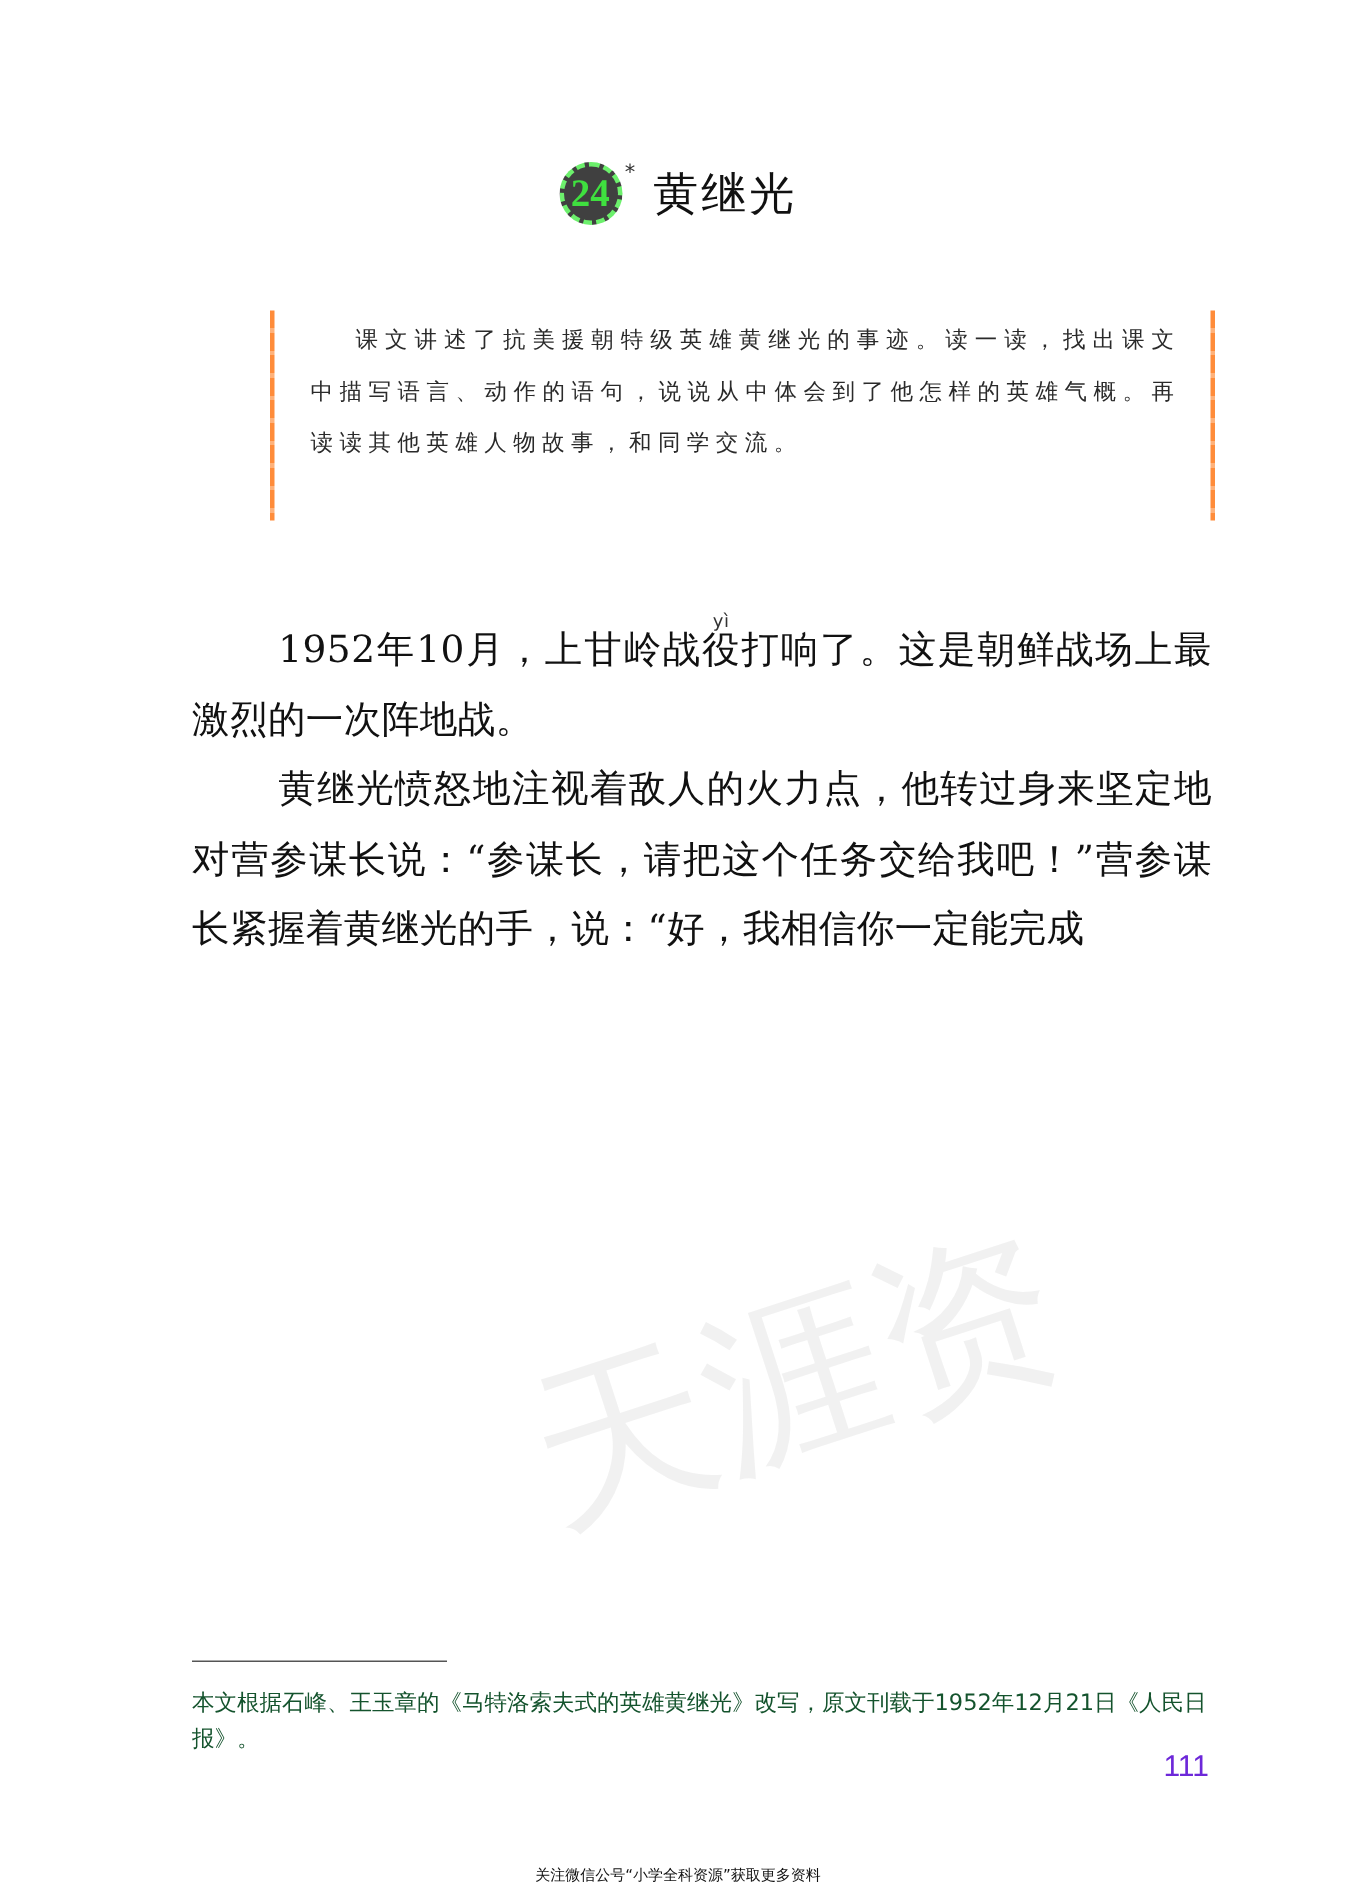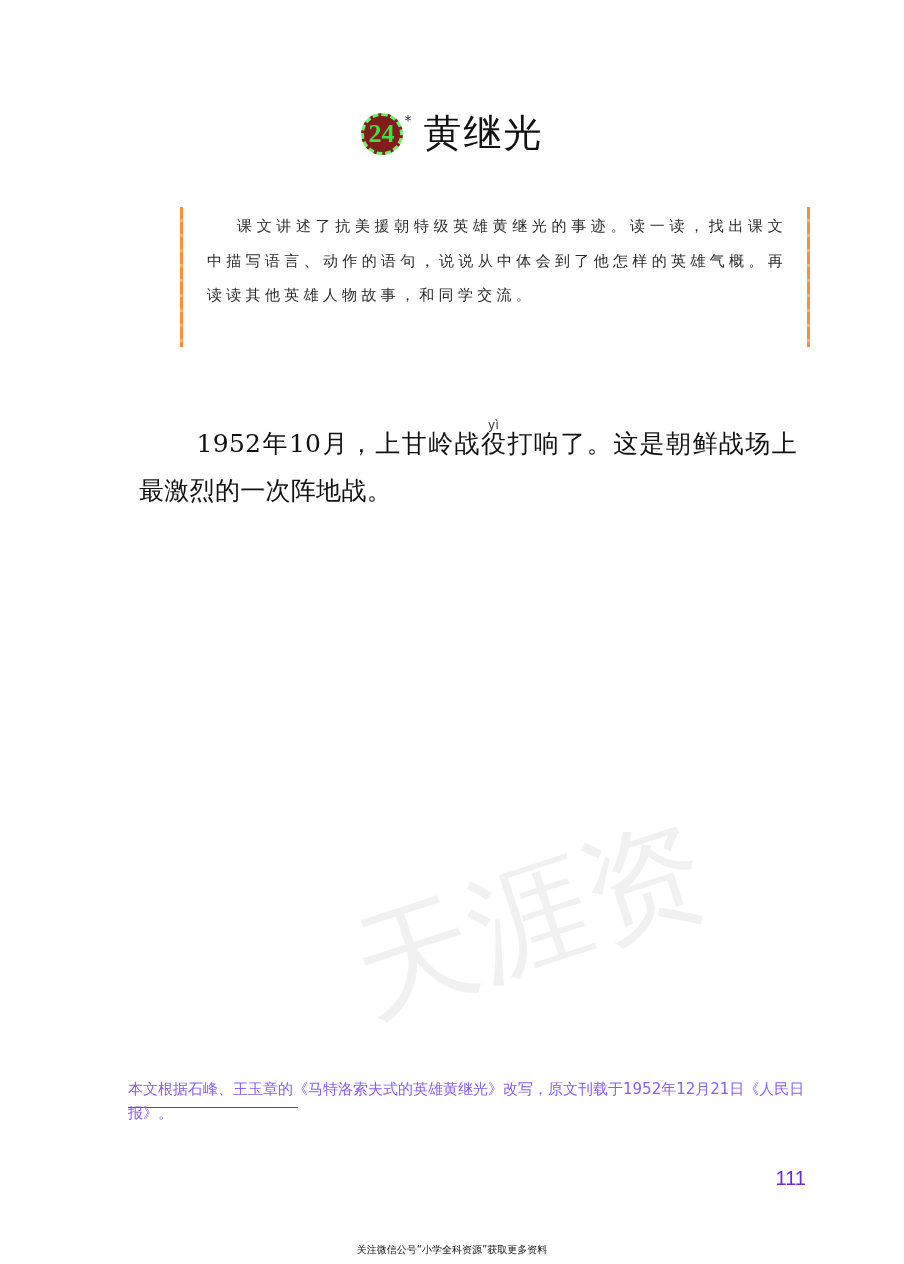--- a/index.html
+++ b/index.html
@@ -3,57 +3,57 @@
 <meta charset="utf-8">
 <style>
   html, body { margin:0; padding:0; }
   body {
     width:904px; height:1264px; background:#ffffff; position:relative; overflow:hidden;
     font-family:"DejaVu Serif","Liberation Serif",serif; color:#1a1a1a;
   }
   .title-wrap { position:absolute; top:108px; left:0; width:904px; display:flex; justify-content:center; align-items:center; }
   .lesson-num {
     position:relative; width:42px; height:42px; border-radius:50%;
-    border:3px dashed #6cf06c; background:#7f1d1d;
+    border:3px dashed #6cf06c; background:#404040;
     display:flex; align-items:center; justify-content:center;
     font-family:"Liberation Serif",serif; font-weight:bold; font-size:26px; color:#3fe03f;
     box-sizing:border-box;
   }
   .star { position:relative; top:-14px; font-size:14px; color:#333; margin-left:2px; margin-right:12px; font-family:"DejaVu Sans",sans-serif; }
-  .title { font-family:"DejaVu Sans",sans-serif; font-size:38px; letter-spacing:2px; color:#111; }
+  .title { font-family:"DejaVu Sans",sans-serif; font-size:30px; letter-spacing:2px; color:#111; }
 
   .intro {
     position:absolute; top:207px; left:180px; width:630px; height:140px;
   }
   .bar { position:absolute; top:0; width:3px; height:140px;
     background:repeating-linear-gradient(to bottom,#ff8c3a 0 12px,#ffb27a 12px 15px); }
   .bar.left { left:0; } .bar.right { right:0; }
   .intro-text {
     position:absolute; left:27px; top:2px; width:580px;
     font-family:"DejaVu Sans",sans-serif; font-size:15px; line-height:34.5px; color:#2a2a2a;
     letter-spacing:4.3px; text-align:justify;
   }
   .intro-text p { margin:0; text-indent:2em; }
 
   .body-text {
     position:absolute; top:408px; left:128px; width:680px;
     font-size:25px; line-height:46.5px; color:#111; text-align:justify; letter-spacing:0.3px;
   }
-  .body-text p { margin:11px; text-indent:2.3em; }
+  .body-text p { margin:0; text-indent:2.3em; }
   ruby rt { font-family:"DejaVu Sans",sans-serif; font-size:12px; color:#333; }
 
   .watermark {
     position:absolute; left:350px; top:840px; font-size:120px; color:rgba(180,180,180,0.18);
     transform:rotate(-18deg); font-family:"DejaVu Serif",serif; pointer-events:none;
   }
 
   .footnote-rule { position:absolute; top:1107px; left:128px; width:170px; height:1px; background:#555; }
   .footnote {
-    position:absolute; top:1077px; left:128px; width:680px;
-    font-family:"DejaVu Sans",sans-serif; font-size:15px; line-height:24px; color:#8b5cf6;
+    position:absolute; top:1123px; left:128px; width:680px;
+    font-family:"DejaVu Sans",sans-serif; font-size:15px; line-height:24px; color:#14532d;
   }
   .page-num { position:absolute; top:1153px; right:98px; font-family:"Liberation Sans",sans-serif; font-size:20px; color:#6d28d9;margin-top:14px; }
   .bottom-note { position:absolute; top:1243px; left:0; width:904px; text-align:center;
     font-family:"DejaVu Sans",sans-serif; font-size:10px; color:#111; font-weight:normal; }
 </style>
 </head>
 <body>
 
 <div class="title-wrap">
   <div class="lesson-num">24</div>
@@ -66,18 +66,19 @@
   <div class="intro-text">
       <p>课文讲述了抗美援朝特级英雄黄继光的事迹。读一读，找出课文中描写语言、动作的语句，说说从中体会到了他怎样的英雄气概。再读读其他英雄人物故事，和同学交流。</p>
     </div>
   <div class="bar right"></div>
 </div>
 
 <div class="watermark">天涯资</div>
 
 <div class="body-text">
   <p><span>1952年10月，上甘岭战</span><ruby><span>役</span><rt>yì</rt></ruby><span>打响了。这是朝鲜战场上最激烈的一次阵地战。</span></p>
+  <p><span>黄继光愤怒地注视着敌人的火力点，他转过身来坚定地对营参谋长说：“参谋长，请把这个任务交给我吧！”营参谋长紧握着黄继光的手，说：“好，我相信你一定能完成</span></p>
 </div>
 
 <div class="footnote-rule"></div>
 <div class="footnote">本文根据石峰、王玉章的《马特洛索夫式的英雄黄继光》改写，原文刊载于1952年12月21日《人民日报》。</div>
 <div class="page-num">111</div>
 <div class="bottom-note">关注微信公号“小学全科资源”获取更多资料</div>
 
 </body></html>

